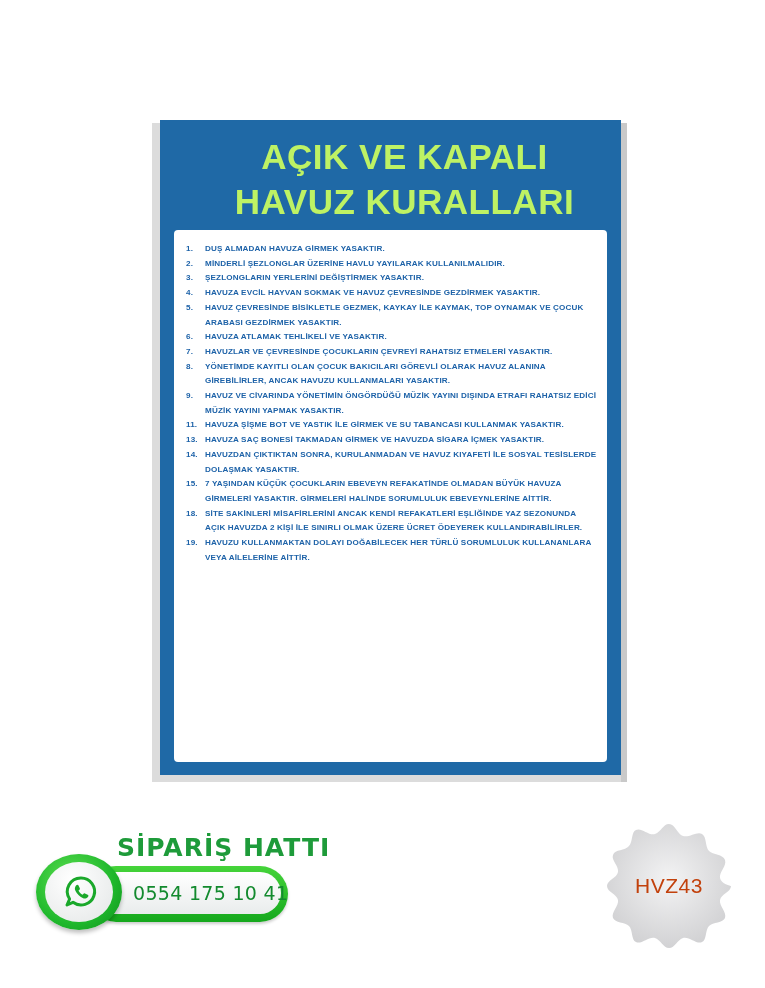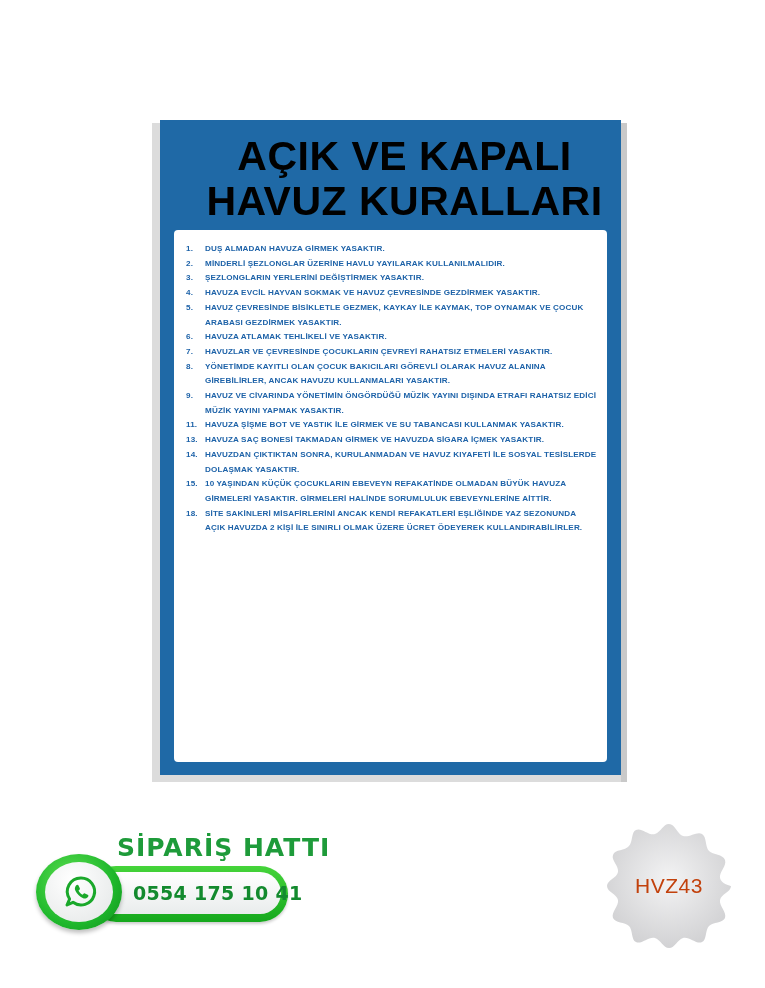--- a/index.html
+++ b/index.html
@@ -14,23 +14,23 @@
   .sign {
     position: absolute; left: 160px; top: 120px; width: 461px; height: 655px;
     background: #1f69a6;
   }
   .sign-edge {
     position: absolute; left: 621px; top: 123px; width: 6px; height: 659px;
     background: #c9c9c9;
   }
   .sign-title {
     position: absolute; left: 0; top: 14px; width: 100%;
-    text-align: center; color: #000000; font-weight: bold;
+    text-align: center; color: #bef264; font-weight: bold;
     font-family: "Liberation Sans", sans-serif;
-    font-size: 41px; line-height: 45px; letter-spacing: 0.5px;
+    font-size: 35px; line-height: 45px; letter-spacing: 0.5px;
     transform: scaleX(1.0);
     padding-left: 28px;
   }
   .sign-title div { white-space: nowrap; }
   .rules-panel {
     position: absolute; left: 14px; top: 110px; width: 433px; height: 532px;
     background: #ffffff; border-radius: 4px;
     padding: 12px 10px 0 12px;
   }
   .rules-list { list-style: none; }
@@ -54,21 +54,21 @@
     background: linear-gradient(#45d43a, #15a81d);
     box-shadow: 0 2px 3px rgba(0,0,0,0.2);
   }
   .order-pill-inner {
     position: absolute; left: 6px; top: 6px; right: 7px; bottom: 8px;
     border-radius: 22px;
     background: linear-gradient(#ffffff, #e9ecec);
   }
   .order-phone {
     position: absolute; left: 133px; top: 882px;
-    color: #138a2e; font-weight: bold; font-size: 19px; letter-spacing: 0.3px;
+    color: #138a2e; font-weight: normal; font-size: 19px; letter-spacing: 0.3px;
     font-family: "DejaVu Sans", sans-serif; white-space: nowrap;
   }
   .wa-ring {
     position: absolute; left: 36px; top: 854px; width: 86px; height: 76px;
     border-radius: 50%;
     background: radial-gradient(circle at 40% 35%, #5fe052 0%, #1fb82c 60%, #0f8f1c 100%);
     box-shadow: 0 3px 4px rgba(0,0,0,0.25);
   }
   .wa-inner {
     position: absolute; left: 9px; top: 8px; width: 68px; height: 60px;
@@ -142,25 +142,29 @@
       <li class="rule">
           <span class="rule-num">13.</span>
           <span class="rule-text">HAVUZA SAÇ BONESİ TAKMADAN GİRMEK VE HAVUZDA SİGARA İÇMEK YASAKTIR.</span>
         </li>
       <li class="rule">
           <span class="rule-num">14.</span>
           <span class="rule-text">HAVUZDAN ÇIKTIKTAN SONRA, KURULANMADAN VE HAVUZ KIYAFETİ İLE SOSYAL TESİSLERDE DOLAŞMAK YASAKTIR.</span>
         </li>
       <li class="rule">
           <span class="rule-num">15.</span>
-          <span class="rule-text">10 YAŞINDAN KÜÇÜK ÇOCUKLARIN EBEVEYN REFAKATİNDE OLMADAN BÜYÜK HAVUZA GİRMELERİ YASAKTIR. GİRMELERİ HALİNDE SORUMLULUK EBEVEYNLERİNE AİTTİR.</span>
+          <span class="rule-text">7 YAŞINDAN KÜÇÜK ÇOCUKLARIN EBEVEYN REFAKATİNDE OLMADAN BÜYÜK HAVUZA GİRMELERİ YASAKTIR. GİRMELERİ HALİNDE SORUMLULUK EBEVEYNLERİNE AİTTİR.</span>
         </li>
       <li class="rule">
           <span class="rule-num">18.</span>
           <span class="rule-text">SİTE SAKİNLERİ MİSAFİRLERİNİ ANCAK KENDİ REFAKATLERİ EŞLİĞİNDE YAZ SEZONUNDA AÇIK HAVUZDA 2 KİŞİ İLE SINIRLI OLMAK ÜZERE ÜCRET ÖDEYEREK KULLANDIRABİLİRLER.</span>
+        </li>
+      <li class="rule">
+          <span class="rule-num">19.</span>
+          <span class="rule-text">HAVUZU KULLANMAKTAN DOLAYI DOĞABİLECEK HER TÜRLÜ SORUMLULUK KULLANANLARA VEYA AİLELERİNE AİTTİR.</span>
         </li>
     </ul>
   </div>
 </div>
 
 <div class="order-title">SİPARİŞ HATTI</div>
 <div class="order-pill">
   <div class="order-pill-inner"></div>
 </div>
 <div class="order-phone">0554 175 10 41</div>

